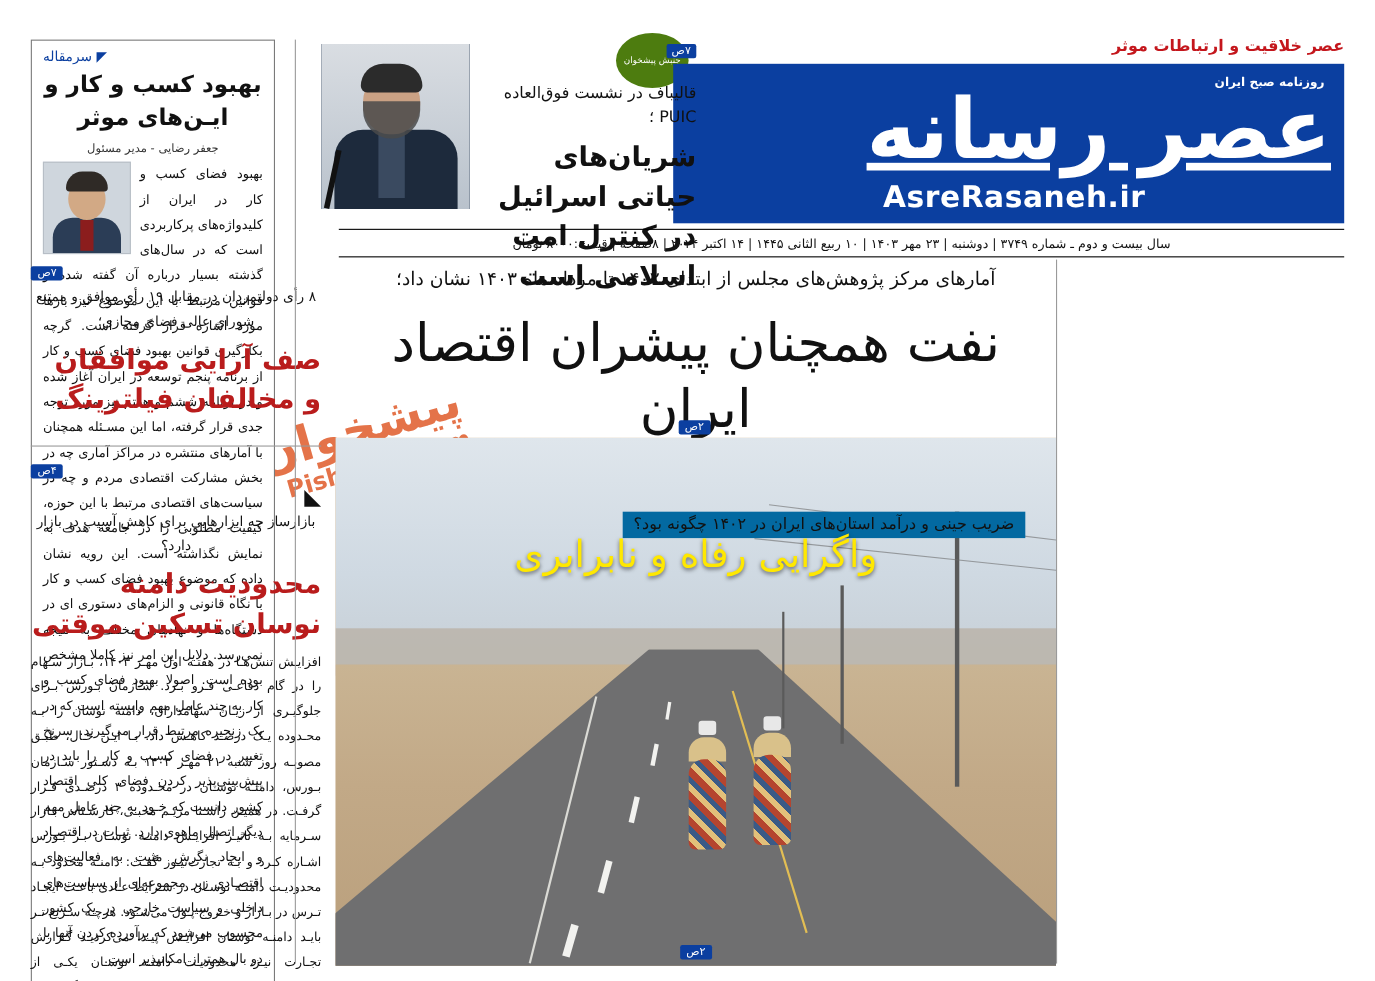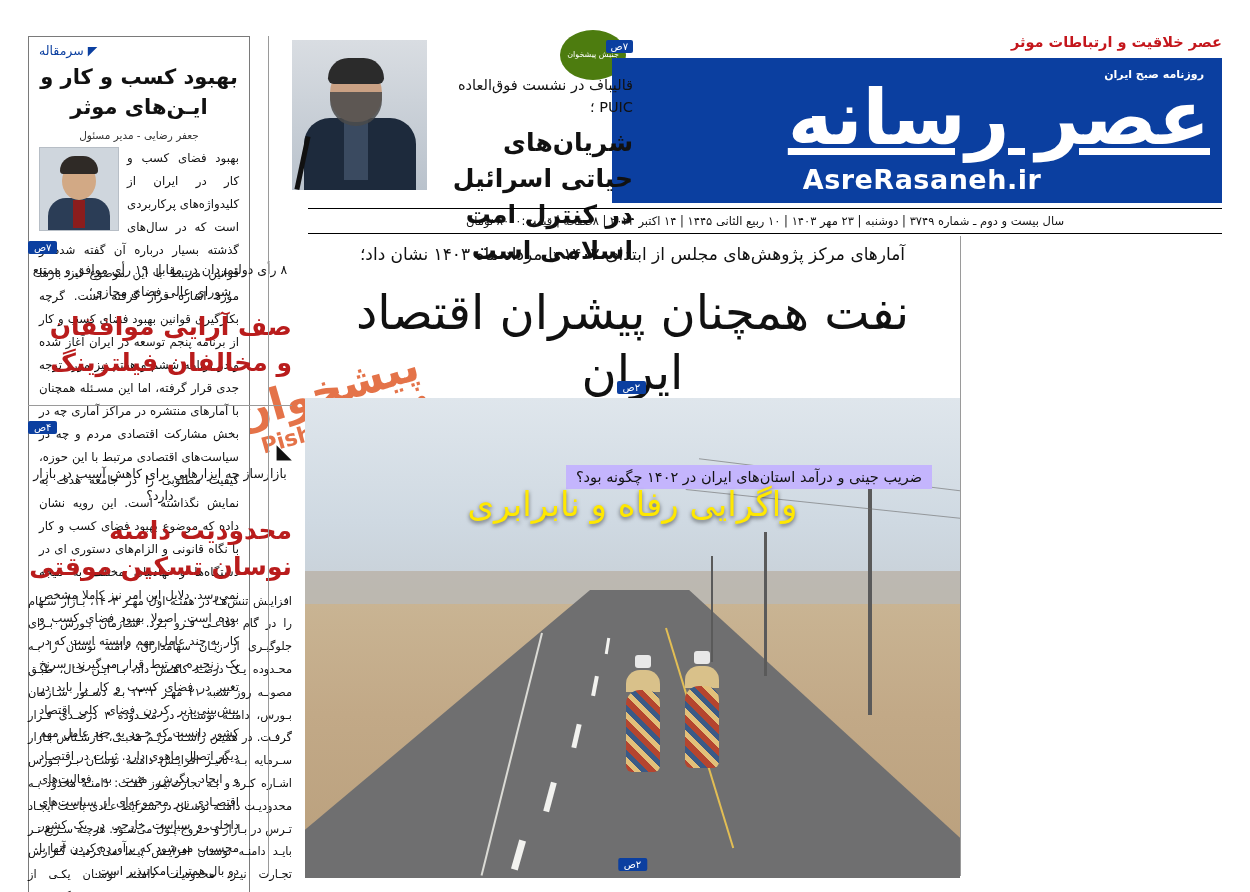--- a/index.html
+++ b/index.html
@@ -121,21 +121,21 @@
   .walker .body{width:34px;height:82px;background:
      repeating-linear-gradient(45deg,#b5452f 0 6px,#e2c07a 6px 11px,#3b5a86 11px 16px);
      border-radius:14px 14px 6px 6px;}
   .walker .scarf{width:34px;height:22px;background:#d9c18a;border-radius:14px 14px 0 0;margin-bottom:-2px;}
   .cap-main{
     position:absolute;left:0;right:0;top:18%;text-align:center;
     font-size:34px;font-weight:normal;color:#ffe800;direction:rtl;
     text-shadow:0 2px 4px rgba(0,0,0,.55);
   }
   .cap-sub{
-    position:absolute;right:28px;top:14%;background:#c4b5fd;color:#111;
+    position:absolute;right:28px;top:14%;background:#0369a1;color:#111;
     font-size:14.5px;padding:4px 10px;direction:rtl;
   }
   .photo-pg{position:absolute;left:50%;transform:translateX(-50%);bottom:6px;}
   
   .side-left{
     position:absolute;top:36px;left:28px;width:222px;
   }
   .box{
     border:1px solid #7a7a7a;background:#fff;direction:rtl;text-align:right;
     box-sizing:border-box;

